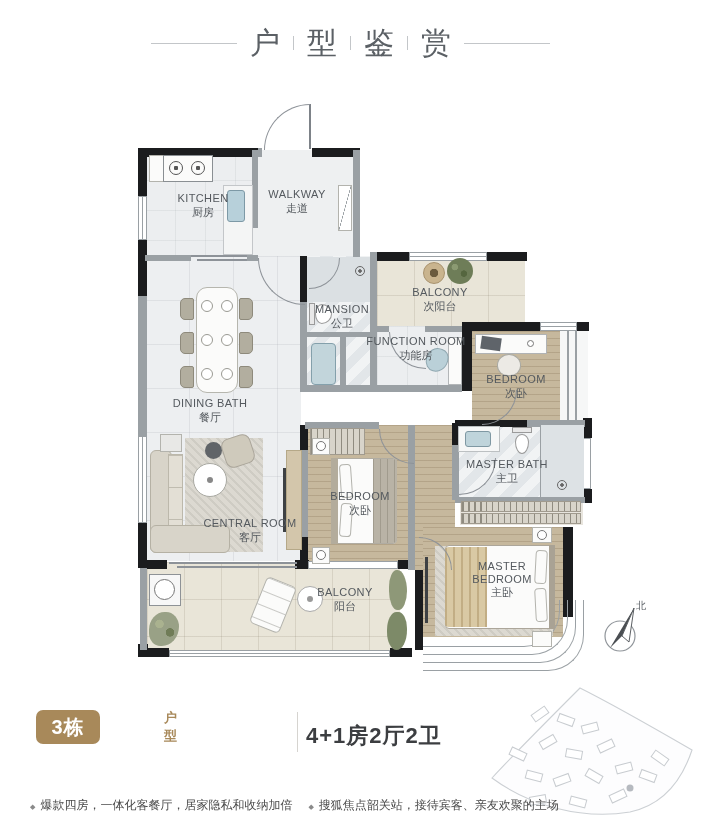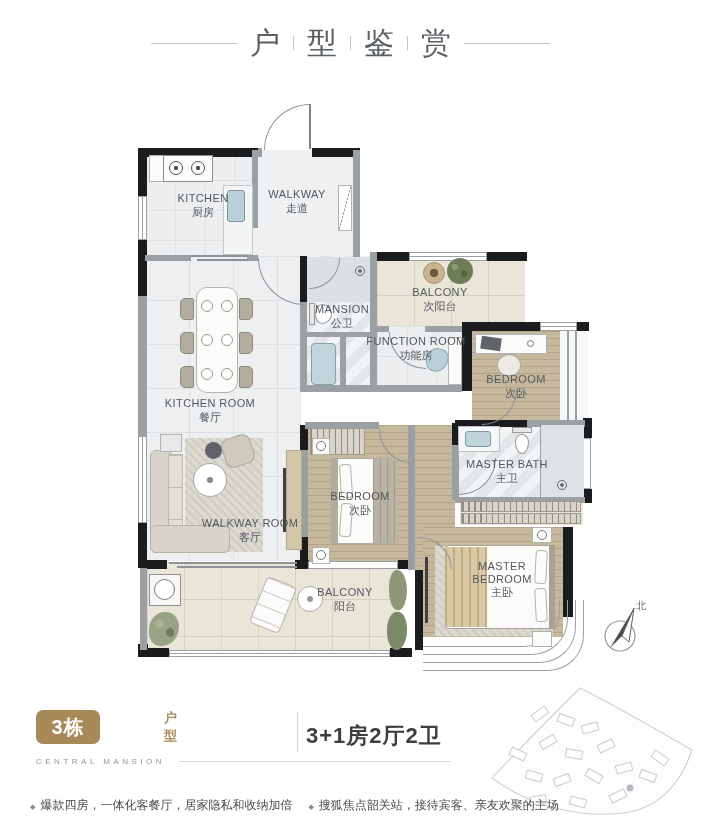--- a/index.html
+++ b/index.html
@@ -288,25 +288,25 @@
       </div>
     <div class="lab" style="left:281px;top:235px;">
       <span class="en">FUNCTION ROOM</span>
         <span class="cn">功能房</span>
       </div>
     <div class="lab" style="left:381px;top:273px;">
       <span class="en">BEDROOM</span>
         <span class="cn">次卧</span>
       </div>
     <div class="lab" style="left:75px;top:297px;">
-      <span class="en">KITCHEN ROOM</span>
+      <span class="en">DINING BATH</span>
         <span class="cn">餐厅</span>
       </div>
     <div class="lab" style="left:115px;top:417px;">
-      <span class="en">WALKWAY ROOM</span>
+      <span class="en">CENTRAL ROOM</span>
         <span class="cn">客厅</span>
       </div>
     <div class="lab" style="left:225px;top:390px;">
       <span class="en">BEDROOM</span>
         <span class="cn">次卧</span>
       </div>
     <div class="lab" style="left:372px;top:358px;">
       <span class="en">MASTER BATH</span>
         <span class="cn">主卫</span>
       </div>
@@ -379,24 +379,20 @@
           <rect x="-8" y="-4" width="16" height="8"></rect>
         </g>
     </g>
     <circle cx="152" cy="112" r="3.5" fill="#b6bac0"></circle>
   </svg>
 
 
   <div id="badge">3栋</div>
   <div id="unitlab" class="gold">户型</div>
   <div id="infodiv"></div>
-  <div id="layouttxt">3+1房2厅2卫</div>
-  <div id="brandrow">
-    <span class="bname">CENTRAL MANSION</span>
-    <div class="bline"></div>
-  </div>
+  <div id="layouttxt">4+1房2厅2卫</div>
 
   <div id="feat">
     <span><span class="dia">◆</span><span>爆款四房，一体化客餐厅，居家隐私和收纳加倍</span></span>
     <span><span class="dia">◆</span><span>搜狐焦点韶关站，接待宾客、亲友欢聚的主场</span></span>
   </div>
 
 </div>
 
 </body></html>

